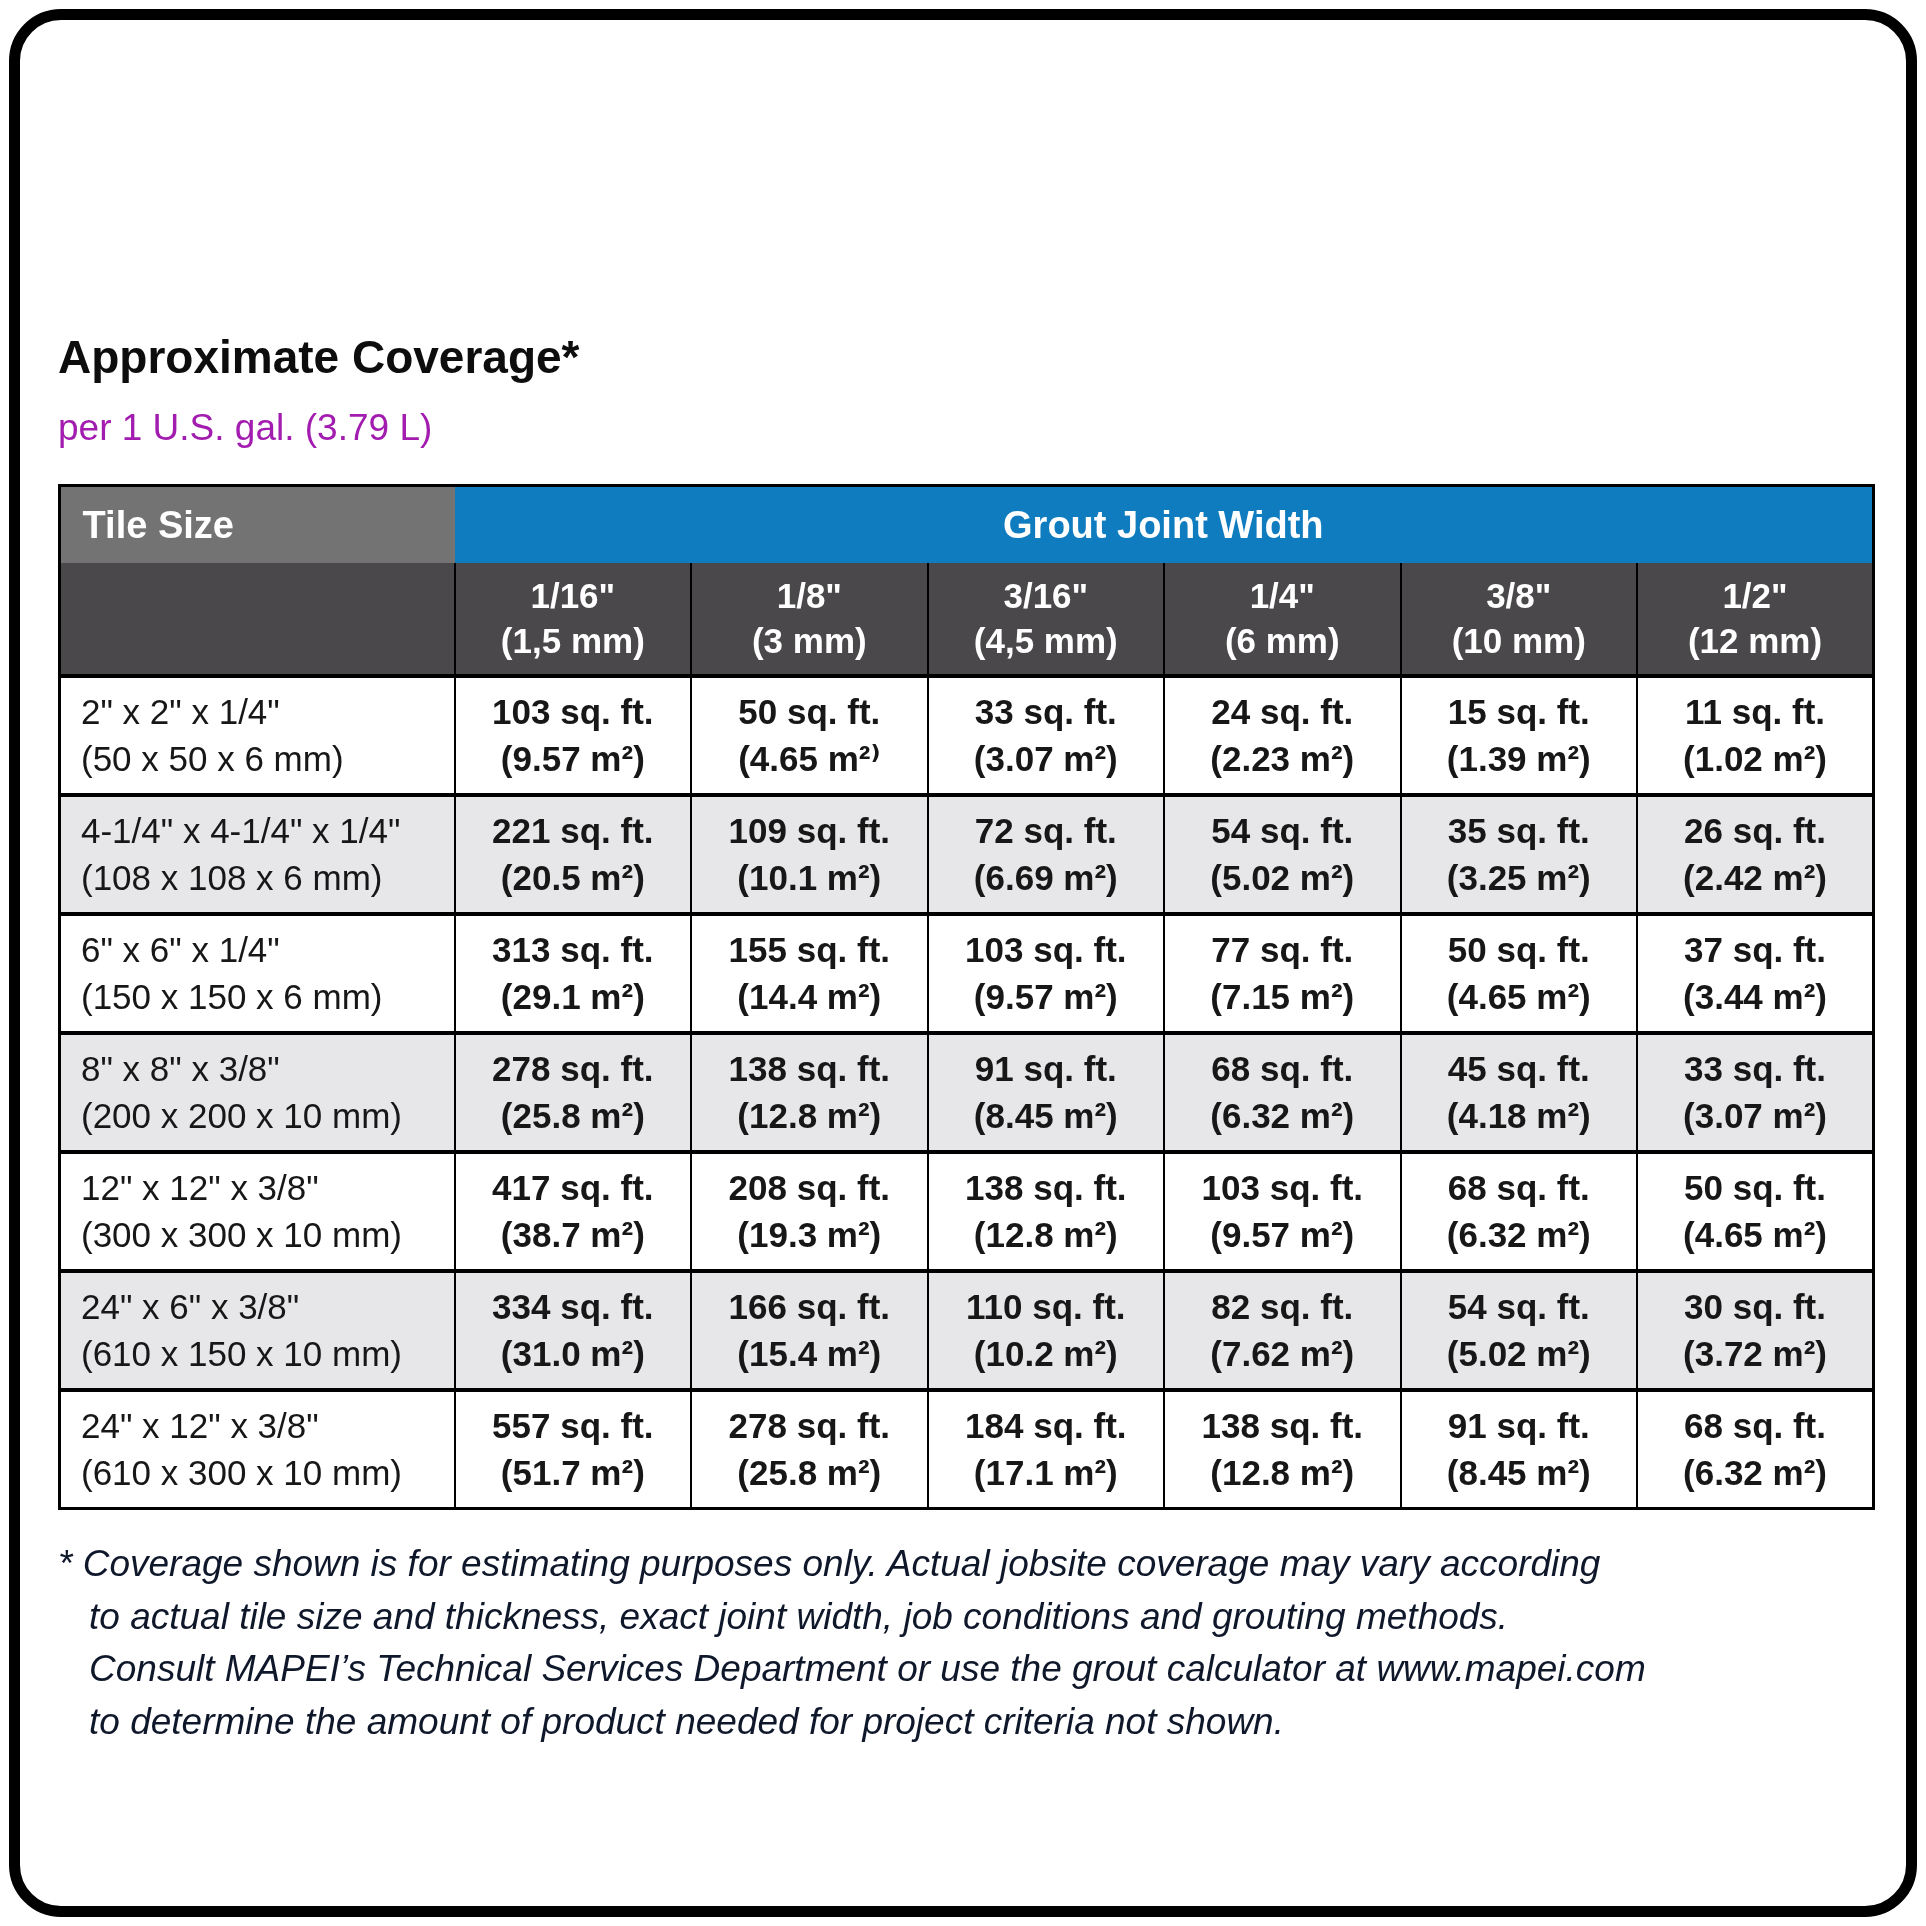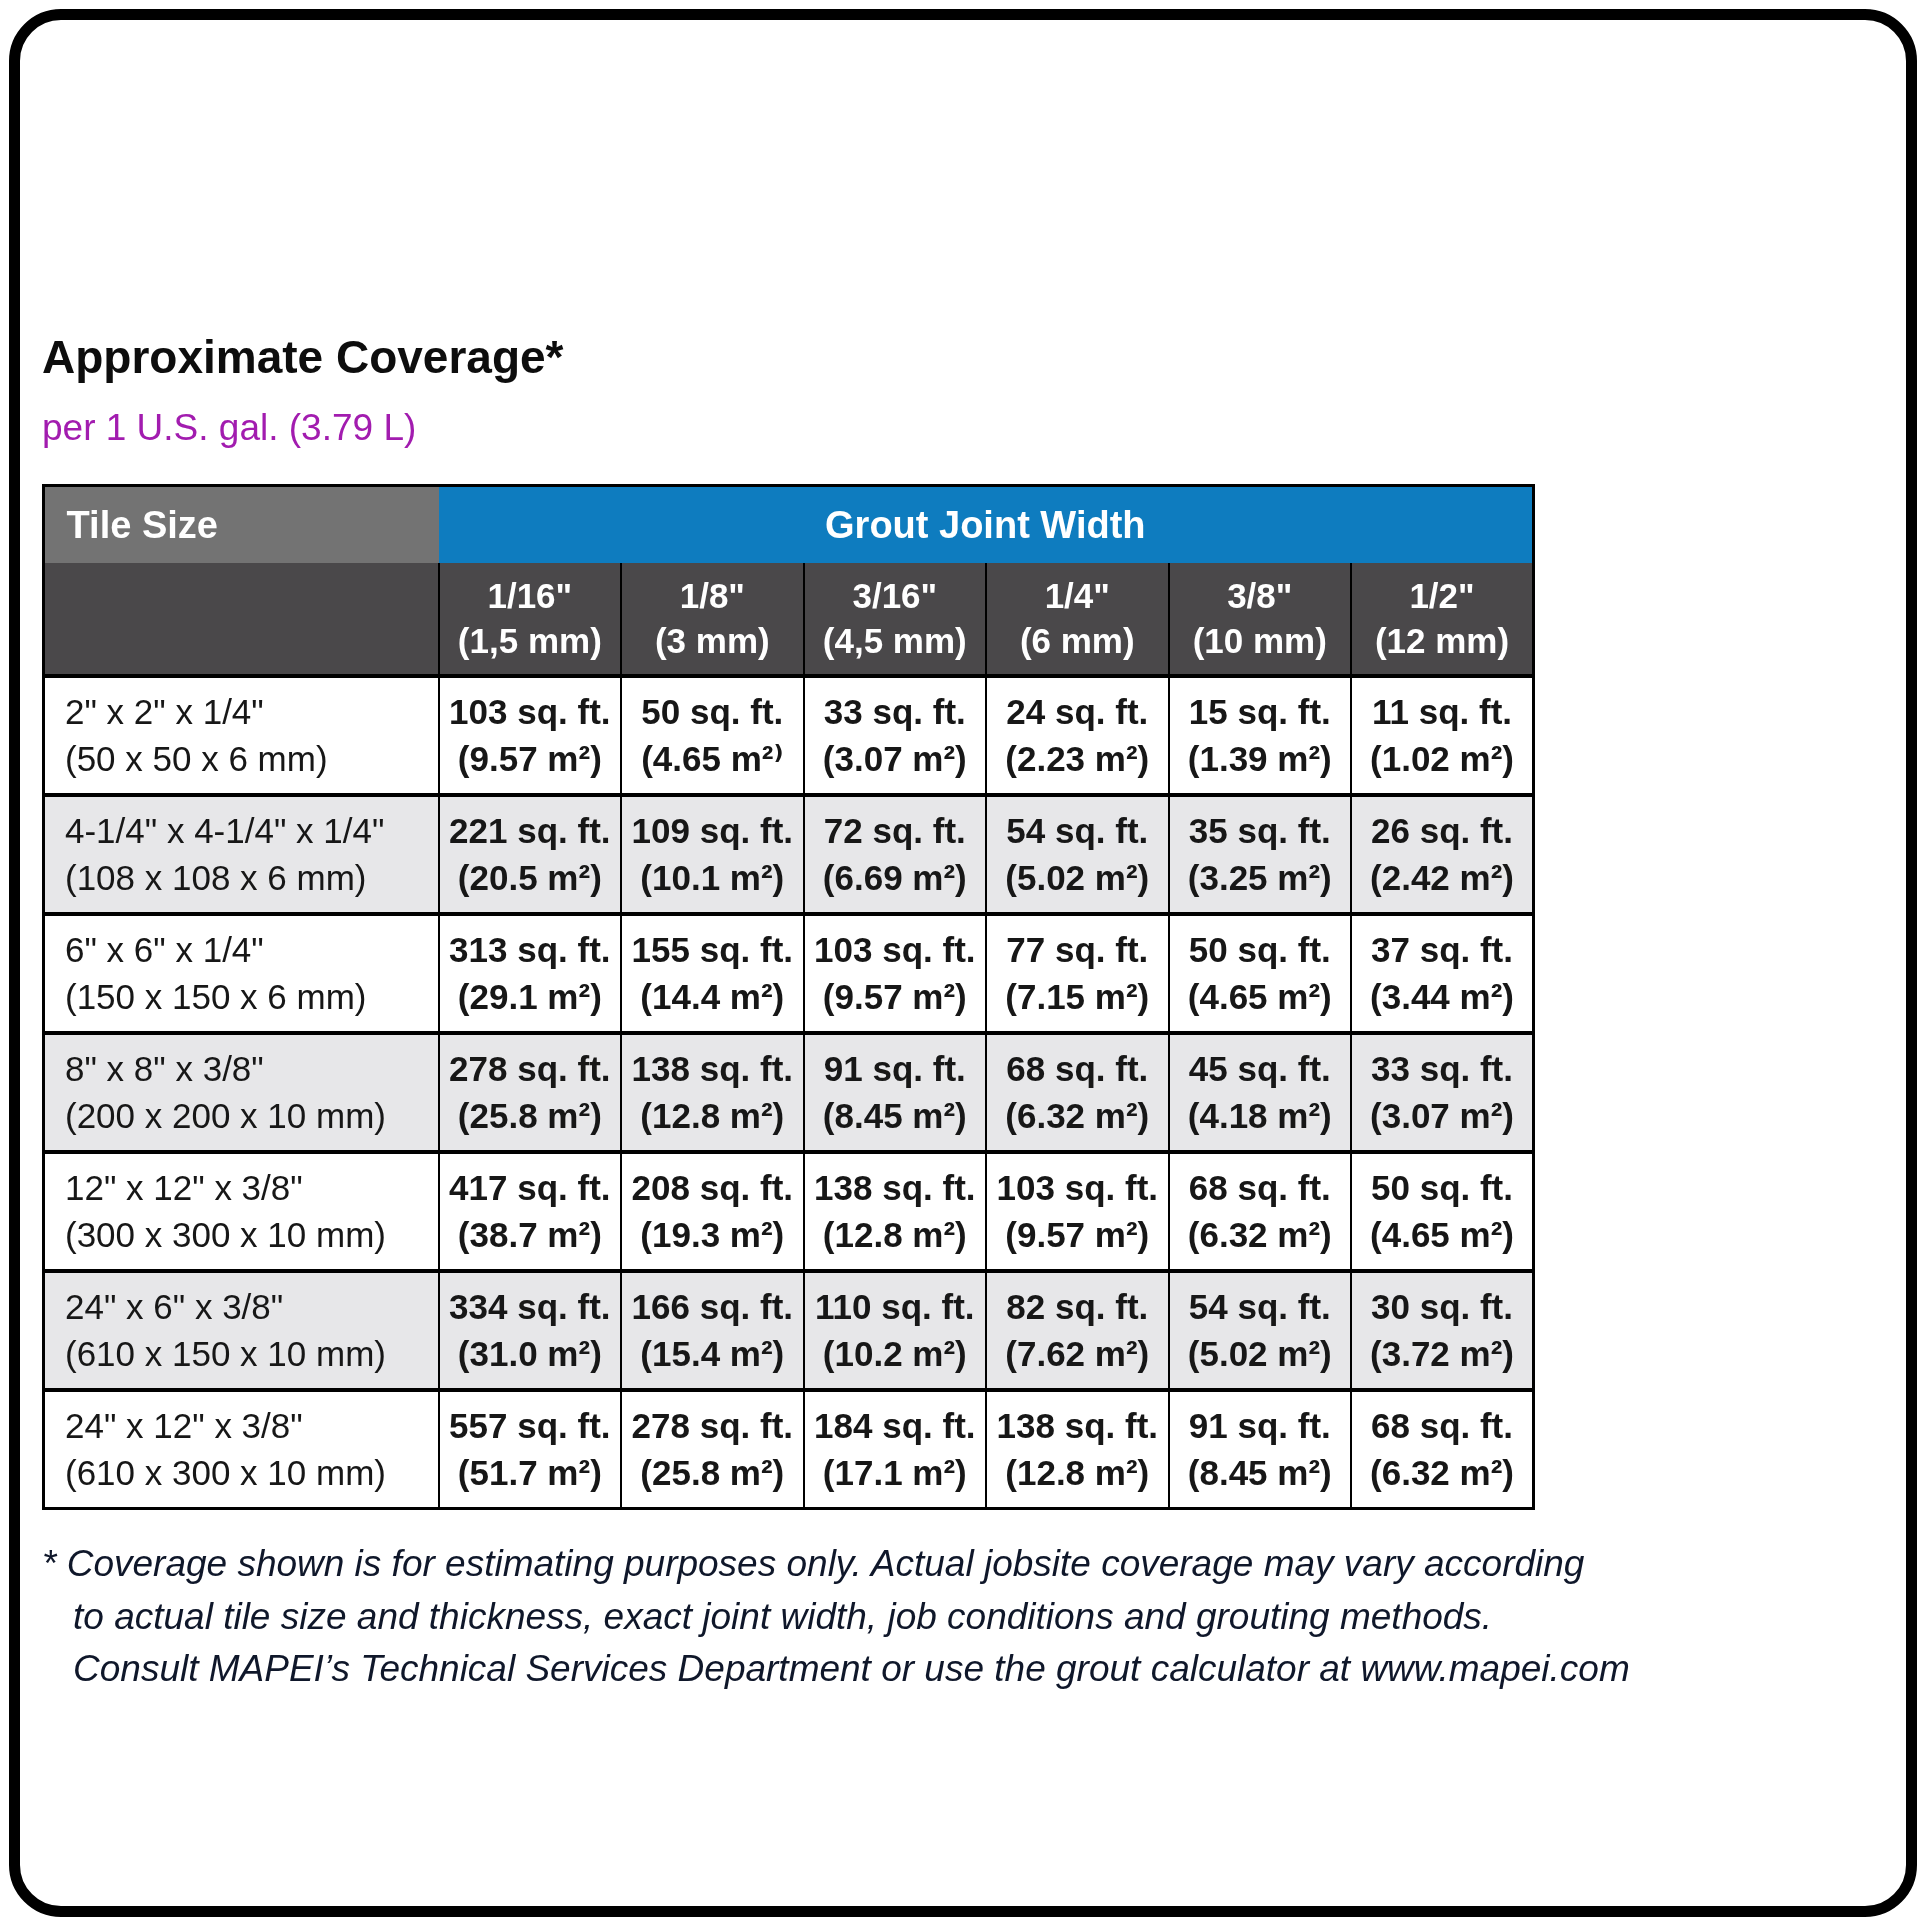--- a/index.html
+++ b/index.html
@@ -10,22 +10,22 @@
     font-family: "Liberation Sans", "DejaVu Sans", sans-serif;
     color: #1a1a1a;
   }
   .page-border {
     position: absolute; inset: 9.2px;
     border: 11.6px solid #000;
     border-radius: 52px;
   }
   .page-content {
     position: absolute;
-    left: 42px; top: 330px;
-    width: 1493px;
+    left: 58px; top: 330px;
+    width: 1817px;
   }
   .title {
     font-size: 46px; font-weight: 700;
     margin: 0 0 23px 0; color: #0d0d0d;
   }
   .subtitle {
     font-size: 37px; font-weight: 400;
     margin: 0 0 35px 0; color: #a21caf;
   }
   table.coverage {
@@ -333,15 +333,16 @@
             <div>(6.32 m²)</div>
           </td>
         </tr>
       </tbody>
   </table>
 
   <div class="footnote" id="footnote">
       <div class="fn-line">* Coverage shown is for estimating purposes only. Actual jobsite coverage may vary according</div>
       <div class="fn-line cont">to actual tile size and thickness, exact joint width, job conditions and grouting methods.</div>
       <div class="fn-line cont">Consult MAPEI’s Technical Services Department or use the grout calculator at www.mapei.com</div>
+      <div class="fn-line cont">to determine the amount of product needed for project criteria not shown.</div>
     </div>
 </div>
 
 
 </body></html>

